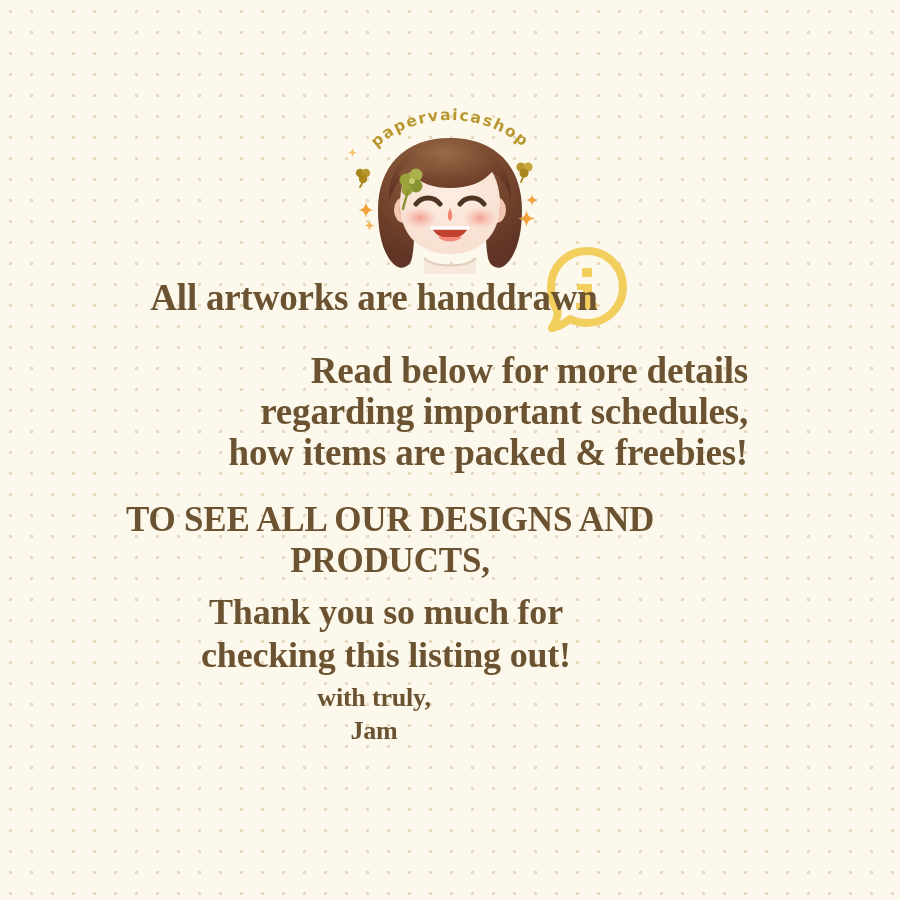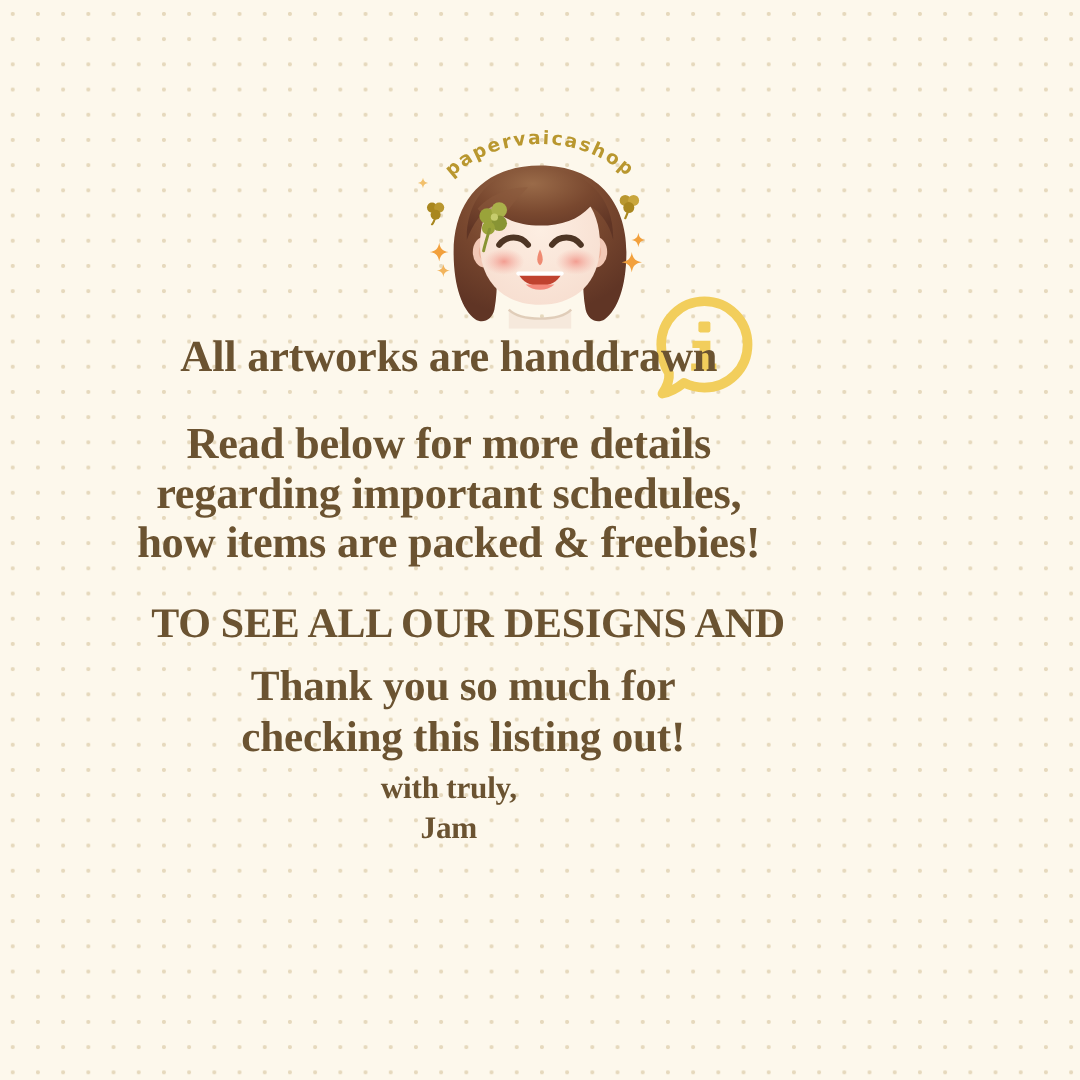--- a/index.html
+++ b/index.html
@@ -100,21 +100,21 @@
     white-space: nowrap;
     font-weight: 700;
     letter-spacing: -0.2px;
   }
 
   
   #p1 { margin-bottom: 30px; }
   #p1 .line { font-size: 37px; line-height: 44px; }
 
   
-  #p2 { margin-bottom: 26px; }
+  #p2 { margin-bottom: 26px; text-align: right; }
   #p2 .line { font-size: 37px; line-height: 41px; }
 
   
   #p3 { margin-bottom: 10px; padding-left: 32px; }
   #p3 .line { font-size: 35px; line-height: 41px; }
 
   
   #p4 { margin-bottom: 4px; padding-left: 24px; }
   #p4 .line { font-size: 36px; line-height: 43px; }
 
@@ -267,20 +267,21 @@
     </p>
 
     <p class="para" id="p2">
       <span class="line">Read below for more details</span>
       <span class="line">regarding important schedules,</span>
       <span class="line">how items are packed &amp; freebies!</span>
     </p>
 
     <p class="para" id="p3">
       <span class="line">TO SEE ALL OUR DESIGNS AND</span>
+      <span class="line">PRODUCTS,</span>
     </p>
 
     <p class="para" id="p4">
       <span class="line">Thank you so much for</span>
       <span class="line">checking this listing out!</span>
     </p>
 
     <p class="para" id="p5">
       <span class="line">with truly,</span>
       <span class="line">Jam</span>

